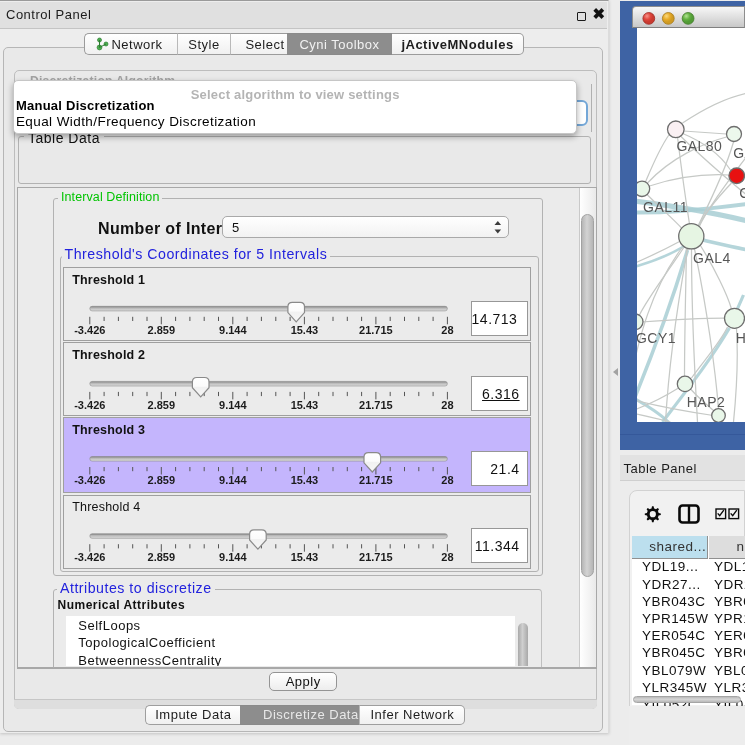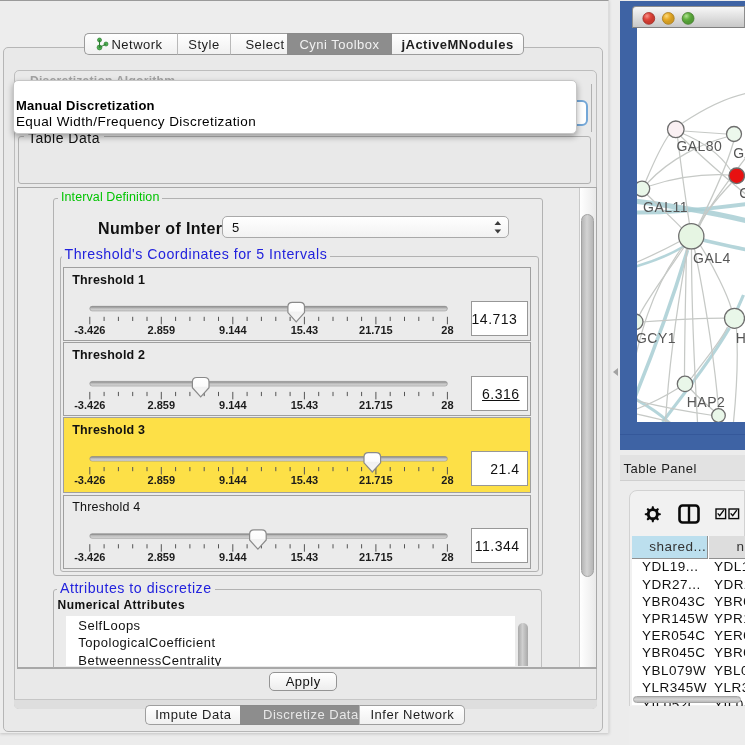--- a/index.html
+++ b/index.html
@@ -6,20 +6,25 @@
 .abs { position:absolute; }
 .tab { position:absolute; top:32.5px; height:22px; line-height:21px; font-size:13px; color:#1d1d1d; text-align:center;
   background:linear-gradient(#ffffff,#f0f0f0); border-top:1px solid #9b9b9b; border-bottom:1px solid #9b9b9b; }
 .btab { position:absolute; top:705px; height:19.5px; line-height:18.5px; font-size:13px; color:#1d1d1d; text-align:center;
   background:linear-gradient(#ffffff,#f0f0f0); border-top:1px solid #9e9e9e; border-bottom:1px solid #9e9e9e; }
 </style></head>
 <body>
 
 <div class="abs" style="left:0;top:0;width:608.5px;height:733px;background:#ededed;border-top:1px solid #9a9a9a;border-right:1px solid #dcdcdc;box-shadow:0 1px 3px rgba(0,0,0,0.18);">
 
+  <div class="abs" style="left:0;top:1px;width:607px;height:26.5px;background:#e0e0e0;border-bottom:1px solid #c4c4c4;">
+    <div class="abs" style="left:6px;top:5px;font-size:13px;color:#1c1c1c;">Control Panel</div>
+    <div class="abs" style="left:577px;top:10px;width:9px;height:9px;border:1.6px solid #1a1a1a;border-radius:1px;"></div>
+    <div class="abs" style="left:592.5px;top:2.5px;font-size:15px;font-weight:bold;color:#111;">✖</div>
+  </div>
 
   <div class="abs" style="left:2.5px;top:45.5px;width:600.5px;height:685.5px;background:#e9e9e9;border:1px solid #b6b6b6;border-radius:5px;"></div>
 
   <div class="abs" style="left:13.5px;top:69px;width:583px;height:638.5px;background:#e9e9e9;border:1px solid #bdbdbd;border-radius:5px;"></div>
 
   <div class="abs" style="left:30px;top:72.5px;font-size:12.2px;font-weight:bold;letter-spacing:0.2px;color:#a2a2a2;">Discretization Algorithm</div>
   <div class="abs" style="left:591px;top:83px;width:1px;height:48px;background:#b0b0b0;"></div>
   <div class="abs" style="left:540px;top:99px;width:48px;height:25.5px;background:#fff;border:2.5px solid #74a7d7;border-radius:6px;"></div>
 
   <div class="abs" style="left:18px;top:135px;width:573px;height:48px;border:1px solid #b2b2b2;border-radius:3px;"></div>
@@ -147,21 +152,21 @@
         <text x="25.8" y="65.6" text-anchor="middle" font-family="Liberation Sans, sans-serif" font-size="11" font-weight="bold" letter-spacing="0" fill="#1c1c1c">-3.426</text>
         <text x="97.3" y="65.6" text-anchor="middle" font-family="Liberation Sans, sans-serif" font-size="11" font-weight="bold" letter-spacing="0" fill="#1c1c1c">2.859</text>
         <text x="168.8" y="65.6" text-anchor="middle" font-family="Liberation Sans, sans-serif" font-size="11" font-weight="bold" letter-spacing="0" fill="#1c1c1c">9.144</text>
         <text x="240.4" y="65.6" text-anchor="middle" font-family="Liberation Sans, sans-serif" font-size="11" font-weight="bold" letter-spacing="0" fill="#1c1c1c">15.43</text>
         <text x="311.9" y="65.6" text-anchor="middle" font-family="Liberation Sans, sans-serif" font-size="11" font-weight="bold" letter-spacing="0" fill="#1c1c1c">21.715</text>
         <text x="383.4" y="65.6" text-anchor="middle" font-family="Liberation Sans, sans-serif" font-size="11" font-weight="bold" letter-spacing="0" fill="#1c1c1c">28</text>
         <path d="M 128.4 38.9 Q 128.4 34.5 132.8 34.5 L 140.6 34.5 Q 145.0 34.5 145.0 38.9 L 145.0 44.7 L 136.7 53.9 L 128.4 44.7 Z" fill="url(#th)" stroke="#8a8a8a" stroke-width="1.2"></path>
       </svg>
 <div class="abs" style="left:406.4px;top:32.6px;width:57px;height:35px;background:#fff;border:1px solid #979797;font-size:14px;color:#111;text-align:right;line-height:34px;padding-right:7px;text-decoration:underline;">6.316</div>
 </div>
-<div class="abs" style="left:63.2px;top:416.2px;width:468.2px;height:76.0px;background:#fde047;border:1px solid #9f9f9f;">
+<div class="abs" style="left:63.2px;top:416.2px;width:468.2px;height:76.0px;background:#c4b5fd;border:1px solid #9f9f9f;">
 <div class="abs" style="left:8px;top:4.5px;font-size:12.5px;font-weight:bold;letter-spacing:0.2px;color:#111;">Threshold 3</div>
 <svg width="470.2" height="76.0" style="position:absolute;left:0;top:0">
         <defs>
           <linearGradient id="tg" x1="0" y1="0" x2="0" y2="1">
             <stop offset="0" stop-color="#787878"></stop>
             <stop offset="0.35" stop-color="#b5b5b5"></stop>
             <stop offset="1" stop-color="#e0e0e0"></stop>
           </linearGradient>
           <linearGradient id="th" x1="0" y1="0" x2="0" y2="1">
             <stop offset="0" stop-color="#ffffff"></stop>
@@ -286,20 +291,21 @@
 <div class="tab" style="left:177px;width:53px;border-left:1px solid #b9b9b9;">Style</div>
 <div class="tab" style="left:230px;width:69px;border-left:1px solid #b9b9b9;text-align:center;">Select</div>
 <div class="tab" style="left:287px;width:105px;background:#8d8d8d;color:#f2f2f2;border-top:1px solid #8a8a8a;border-bottom:1px solid #8a8a8a;">Cyni Toolbox</div>
 <div class="tab" style="left:392px;width:132px;font-weight:bold;border-right:1px solid #9b9b9b;border-radius:0 5px 5px 0;">jActiveMNodules</div>
 
 <div class="btab" style="left:145.4px;width:95px;border-left:1px solid #9e9e9e;border-radius:5px 0 0 5px;">Impute Data</div>
 <div class="btab" style="left:240.4px;width:129px;background:#8d8d8d;color:#e8e8e8;border-top:1px solid #8a8a8a;border-bottom:1px solid #8a8a8a;padding-left:12px;">Discretize Data</div>
 <div class="btab" style="left:359.4px;width:106px;border-left:1px solid #b9b9b9;border-right:1px solid #9e9e9e;border-radius:0 5px 5px 0;">Infer Network</div>
 
 <div class="abs" style="left:12.9px;top:79.7px;width:564.6px;height:54.8px;background:#fff;border:1px solid #c6c6c6;border-radius:5px;box-shadow:0 3px 6px rgba(0,0,0,0.33);z-index:50;">
+  <div style="position:absolute;left:0;top:6.5px;width:100%;text-align:center;font-size:13px;font-weight:bold;letter-spacing:0.2px;color:#b4b4b4;">Select algorithm to view settings</div>
   <div style="position:absolute;left:2px;top:17.5px;font-size:13px;font-weight:bold;letter-spacing:0.25px;color:#000;">Manual Discretization</div>
   <div style="position:absolute;left:2px;top:33px;font-size:13.5px;letter-spacing:0.42px;color:#000;">Equal Width/Frequency Discretization</div>
 </div>
 
 <div class="abs" style="left:612.5px;top:368px;width:0;height:0;border-top:4px solid transparent;border-bottom:4px solid transparent;border-right:5px solid #a2a2a2;"></div>
 
 <div class="abs" style="left:620px;top:1px;width:125px;height:449px;background:#3e63a4;">
   <div class="abs" style="left:0;top:432.8px;width:125px;height:1px;background:#35589a;"></div>
 </div>
 <div class="abs" style="left:631.5px;top:5.5px;width:113.5px;height:22.5px;background:linear-gradient(#f7f7f7,#c8c8c8);border:1px solid #8e8e8e;border-bottom:1px solid #808080;border-radius:4px 0 0 0;">

